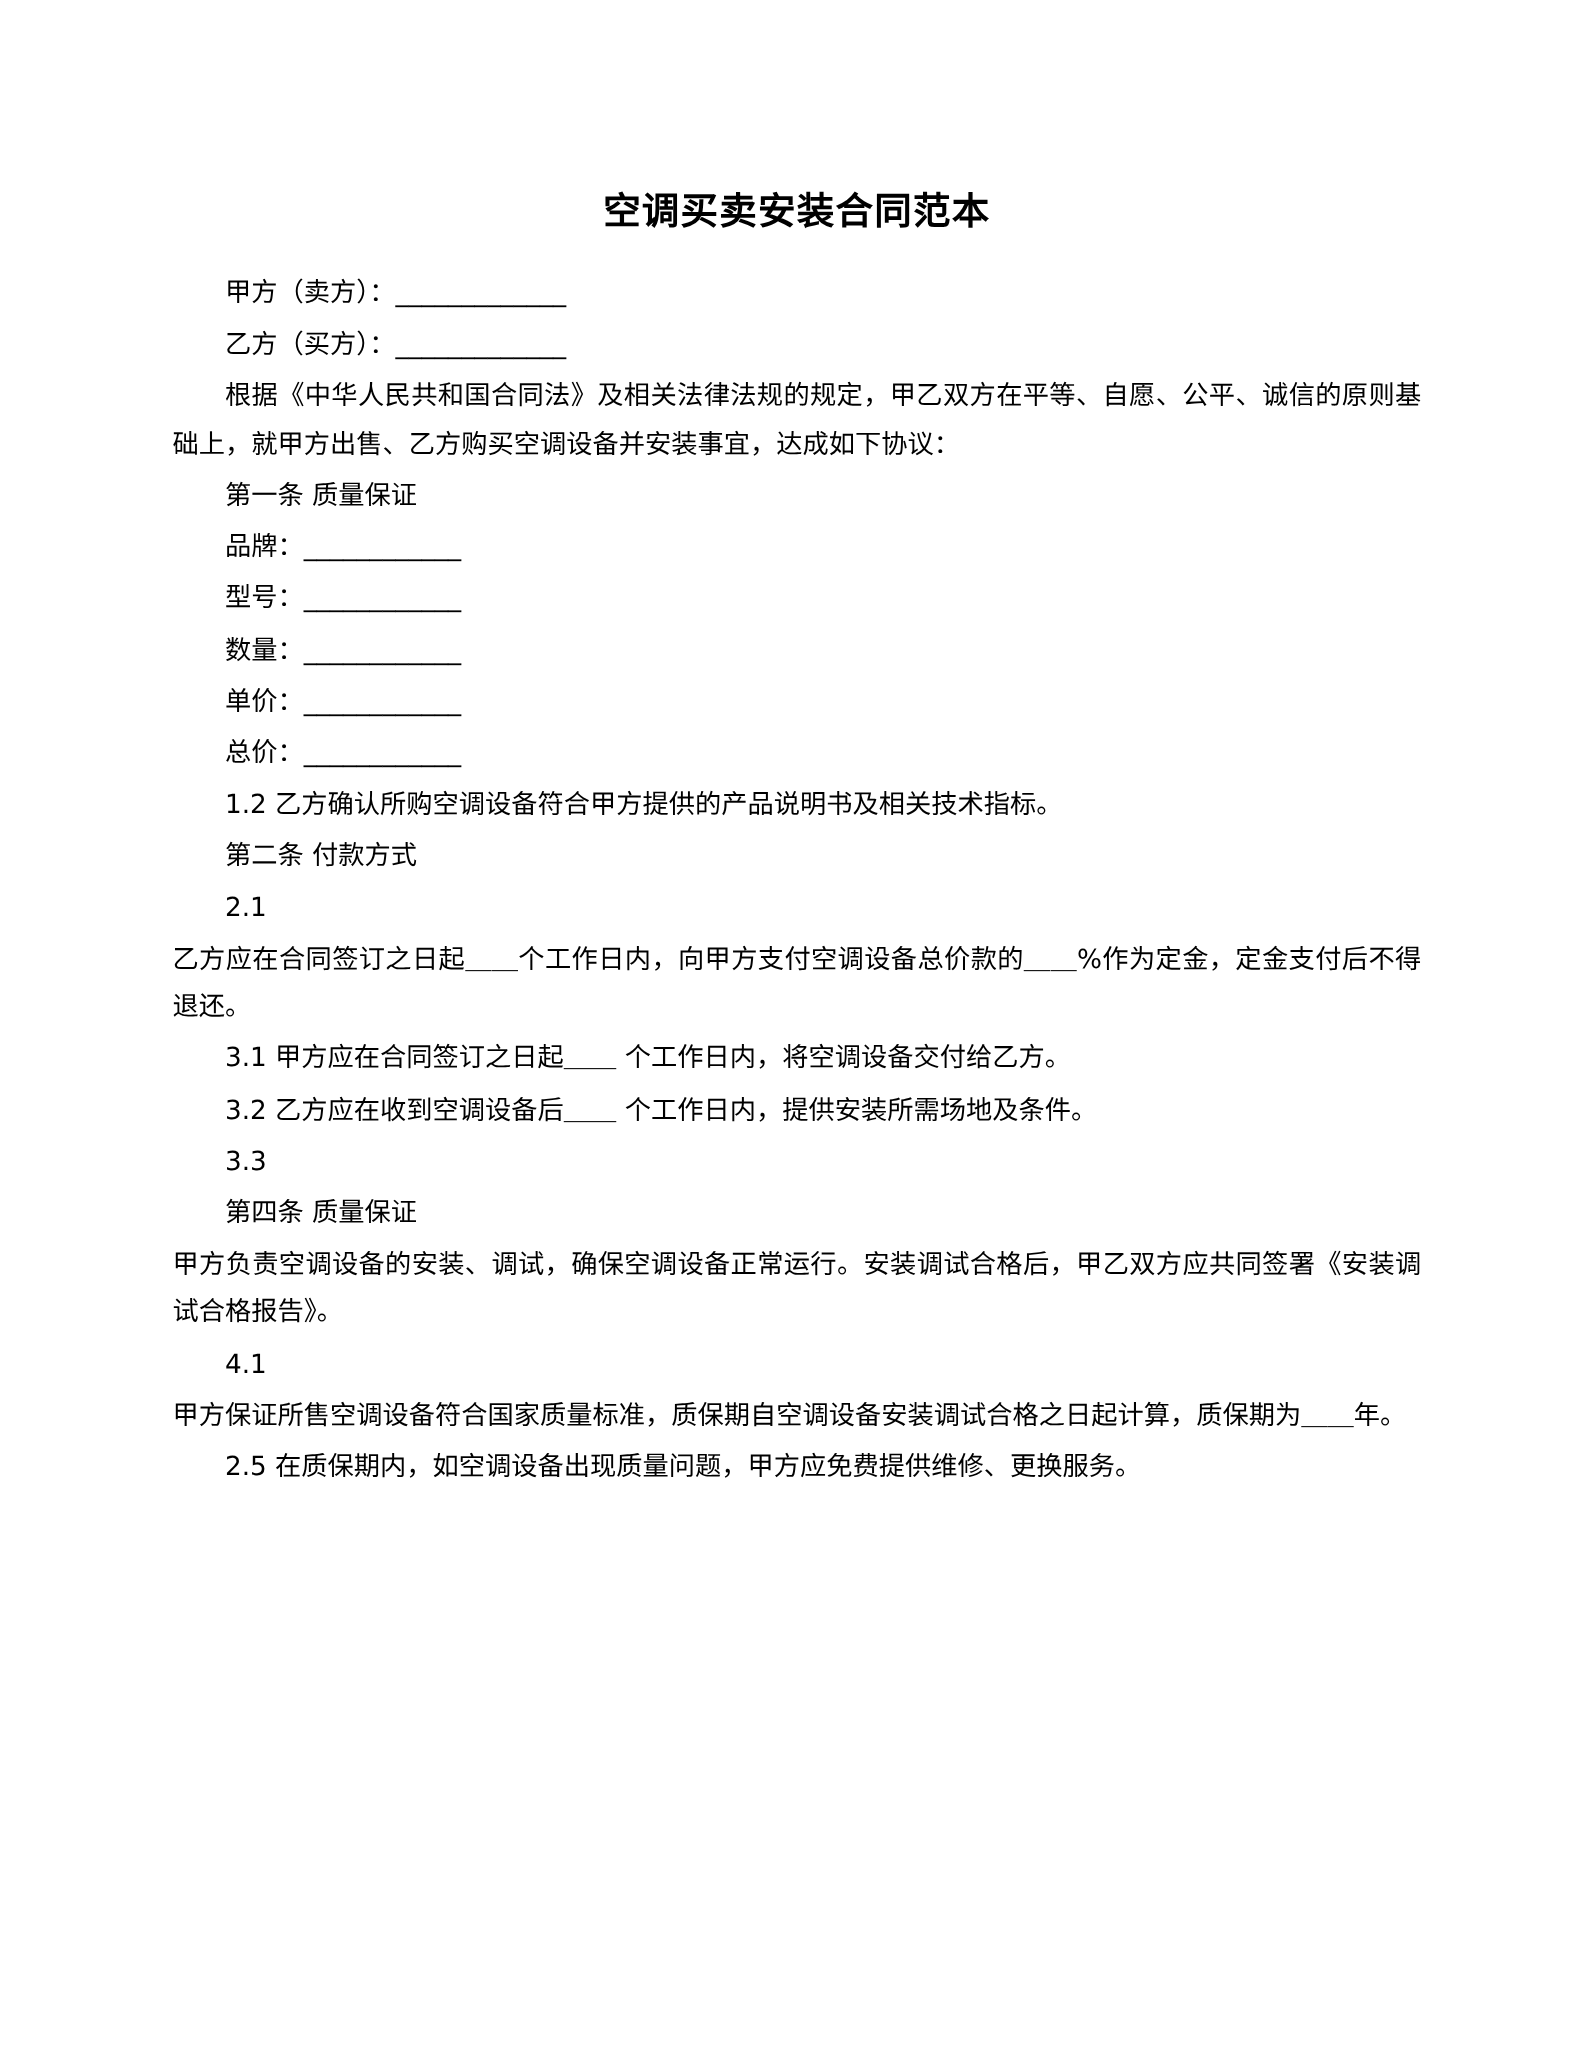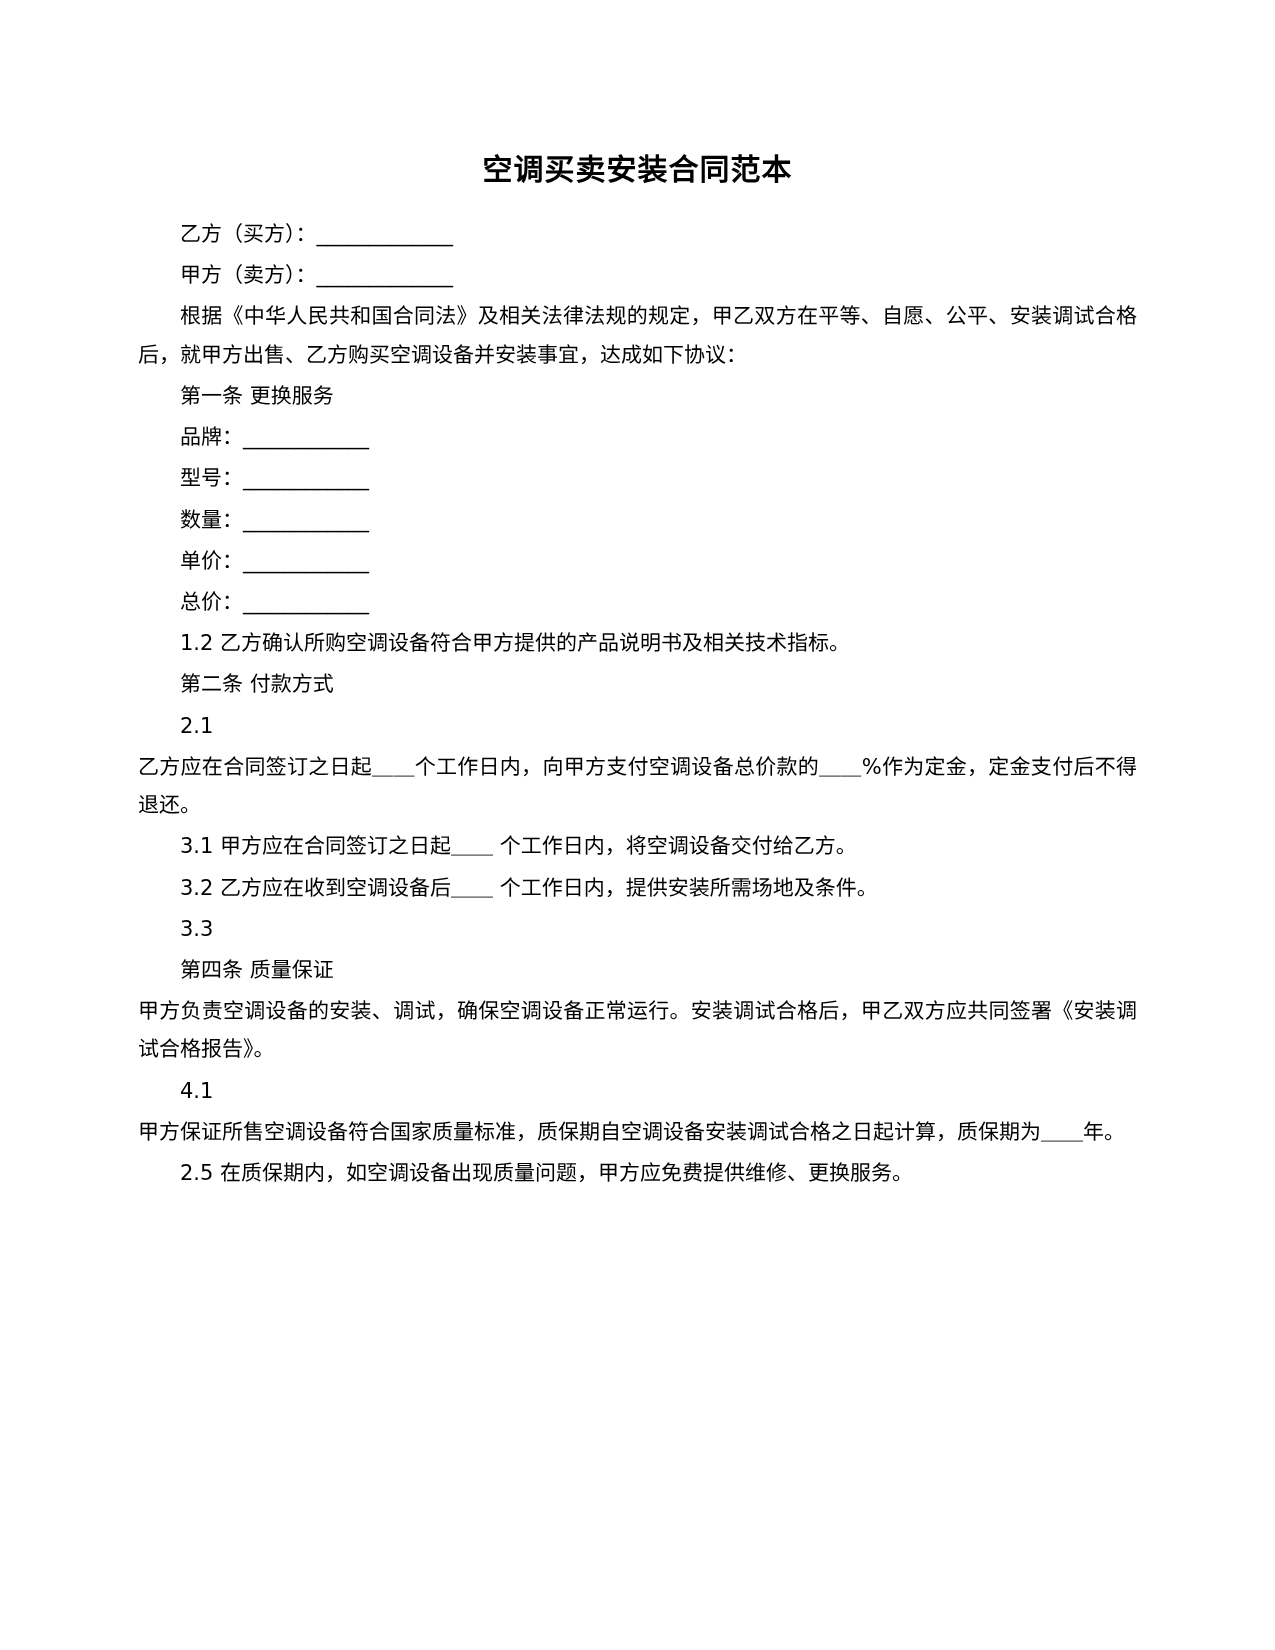--- a/index.html
+++ b/index.html
@@ -41,24 +41,24 @@
   .noindent {
     text-indent: 0;
   }
 </style>
 </head>
 <body>
 
 <div class="page">
   <h1 class="doc-title">空调买卖安装合同范本</h1>
   <div>
+      <p class="para indent">甲方（卖方）：_____________</p>
       <p class="para indent">乙方（买方）：_____________</p>
-      <p class="para indent">甲方（卖方）：_____________</p>
-      <p class="para indent">根据《中华人民共和国合同法》及相关法律法规的规定，甲乙双方在平等、自愿、公平、安装调试合格后，就甲方出售、乙方购买空调设备并安装事宜，达成如下协议：</p>
-      <p class="para indent">第一条 更换服务</p>
+      <p class="para indent">根据《中华人民共和国合同法》及相关法律法规的规定，甲乙双方在平等、自愿、公平、诚信的原则基础上，就甲方出售、乙方购买空调设备并安装事宜，达成如下协议：</p>
+      <p class="para indent">第一条 质量保证</p>
       <p class="para indent">品牌：____________</p>
       <p class="para indent">型号：____________</p>
       <p class="para indent">数量：____________</p>
       <p class="para indent">单价：____________</p>
       <p class="para indent">总价：____________</p>
       <p class="para indent">1.2 乙方确认所购空调设备符合甲方提供的产品说明书及相关技术指标。</p>
       <p class="para indent">第二条 付款方式</p>
       <p class="para indent">2.1</p>
       <p class="para noindent">乙方应在合同签订之日起＿＿个工作日内，向甲方支付空调设备总价款的＿＿%作为定金，定金支付后不得退还。</p>
       <p class="para indent">3.1 甲方应在合同签订之日起＿＿ 个工作日内，将空调设备交付给乙方。</p>

